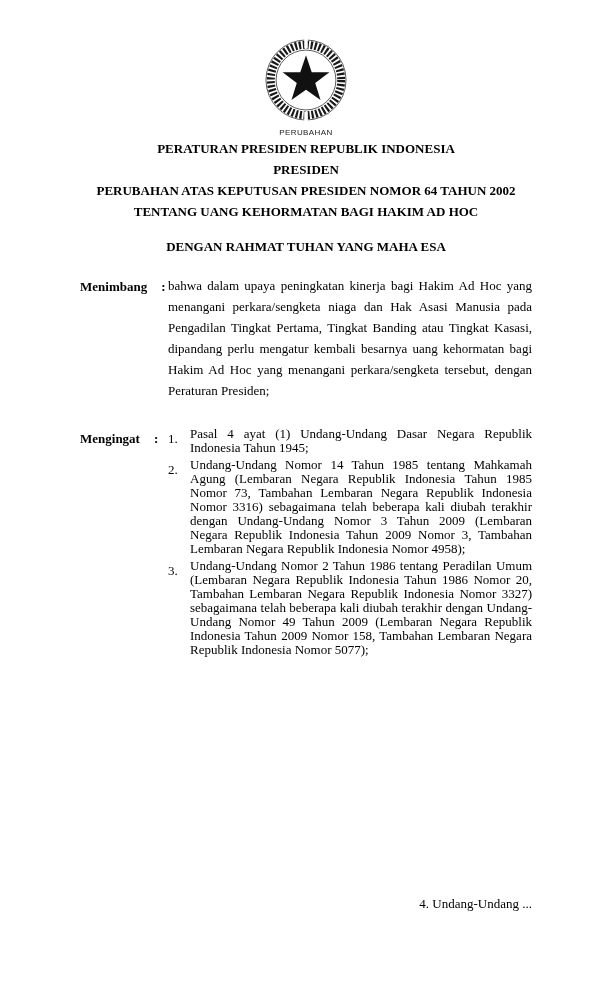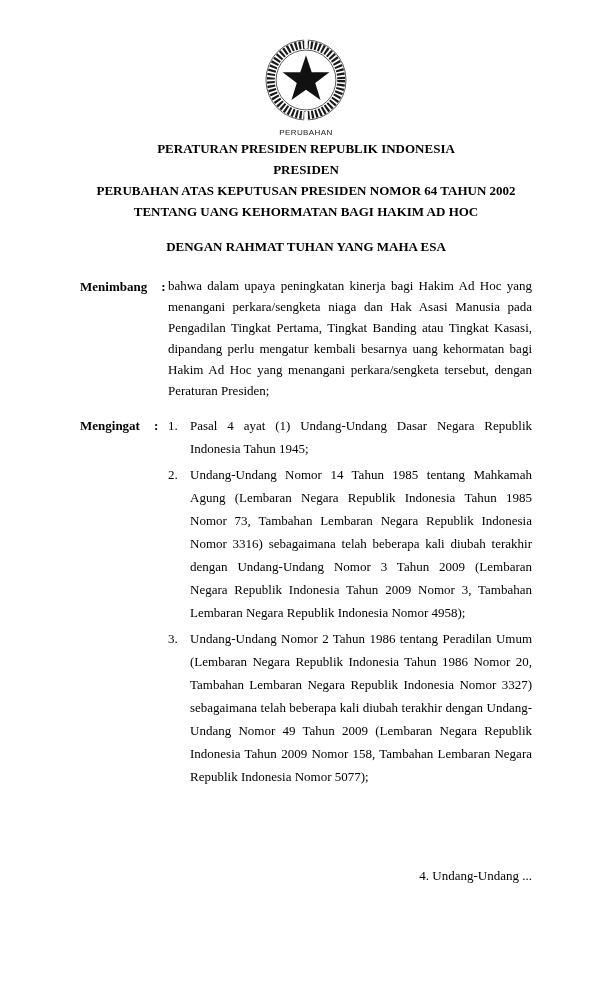--- a/index.html
+++ b/index.html
@@ -32,45 +32,45 @@
     text-align: center;
     font-weight: bold;
     font-size: 13px;
   }
   .title-line { line-height: 21px; white-space: pre-wrap; }
   .invocation { margin-top: 14px; line-height: 21px; font-family: Liberation Serif, serif; }
   .issuer { margin-top: 13px; line-height: 21px; }
   
   .section { display: flex; align-items: flex-start; }
   .section.menimbang { margin-top: 18px; }
-  .section.mengingat { margin-top: 13px; }
+  .section.mengingat { margin-top: 26px; }
   .section-label {
     width: 76px;
     margin-right: 12px;
     flex-shrink: 0;
     font-weight: bold;
     display: flex;
     justify-content: space-between;
     line-height: 23px;
     gap: 14px;
   }
   .section-body { flex: 1; min-width: 0; }
   .para {
     text-align: justify;
     line-height: 21px;
   }
   .num-item { display: flex; align-items: flex-start; margin-bottom: 3px; }
   .num-item:last-child { margin-bottom: 0; }
   .num-col { width: 22px; flex-shrink: 0; line-height: 23px; }
-  .num-text { flex: 1; min-width: 0; text-align: justify; line-height: 23px; }
+  .num-text { flex: 1; min-width: 0; text-align: justify; line-height: 14px; }
   
   .catchword {
     position: absolute;
     right: 80px;
-    top: 864px;
+    top: 892px;
     line-height: 23px;
   }
 </style>
 </head>
 <body>
 
 <div class="page">
 
   <div class="emblem-block">
     <svg class="emblem-svg" viewBox="0 0 100 100" aria-hidden="true">

